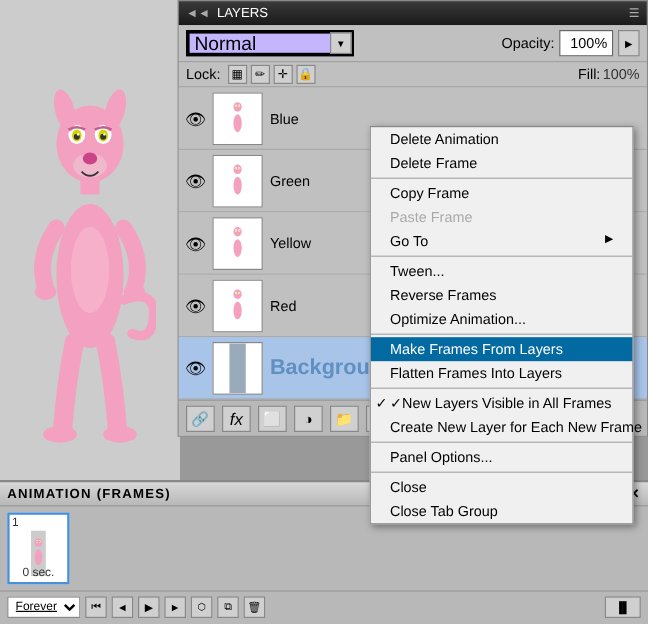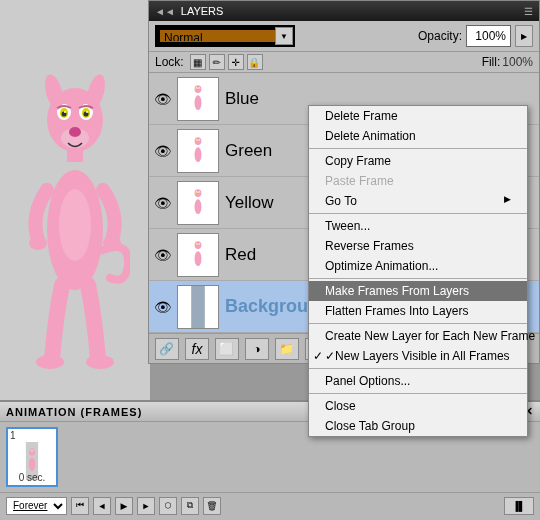--- a/index.html
+++ b/index.html
@@ -67,23 +67,23 @@
       align-items: center;
       padding: 4px 6px;
       gap: 4px;
       background: #c0c0c0;
       border-bottom: 1px solid #999;
     }
 
     .blend-mode-select {
       width: 140px;
       height: 22px;
-      background: #a16207;
-      border: 5px solid #000000;
-      font-size: 12px;
+      background: #c4b5fd;
+      border: 3px solid #000000;
+      font-size: 16px;
       padding: 1px 4px;
       appearance: none;
       -webkit-appearance: none;
       cursor: pointer;
     }
 
     .blend-mode-wrapper {
       position: relative;
       width: 140px;
     }
@@ -209,21 +209,21 @@
       background: white;
       border: 1px solid #888;
       margin-right: 6px;
       display: flex;
       align-items: center;
       justify-content: center;
       overflow: hidden;
     }
 
     .layer-name {
-      font-size: 17px;
+      font-size: 12px;
       font-weight: normal;
       flex: 1;
     }
 
     
     .layer-row.background {
       background: #a8c4e8;
     }
 
     .bg-name {
@@ -362,21 +362,21 @@
       white-space: nowrap;
       color: #000;
     }
 
     .menu-item.disabled {
       color: #aaa;
       cursor: default;
     }
 
     .menu-item.highlighted {
-      background: #737373;
+      background: #0369a1;
       color: white;
     }
 
     .menu-item.has-arrow::after {
       content: '▶';
       float: right;
       font-size: 9px;
     }
 
     .menu-separator {
@@ -575,36 +575,36 @@
     <div class="panel-icon-btn" style="font-style:italic;font-size:14px;">fx</div>
     <div class="panel-icon-btn">⬜</div>
     <div class="panel-icon-btn">◑</div>
     <div class="panel-icon-btn">📁</div>
     <div class="panel-icon-btn">📄</div>
     <div class="panel-icon-btn">🗑</div>
   </div>
 </div>
 
 <div class="context-menu">
+  <div class="menu-item">Delete Animation</div>
   <div class="menu-item">Delete Frame</div>
-  <div class="menu-item">Delete Animation</div>
   <div class="menu-separator"></div>
   <div class="menu-item">Copy Frame</div>
   <div class="menu-item disabled">Paste Frame</div>
   <div class="menu-item has-arrow">Go To</div>
   <div class="menu-separator"></div>
   <div class="menu-item">Tween...</div>
   <div class="menu-item">Reverse Frames</div>
   <div class="menu-item">Optimize Animation...</div>
   <div class="menu-separator"></div>
   <div class="menu-item highlighted">Make Frames From Layers</div>
   <div class="menu-item">Flatten Frames Into Layers</div>
   <div class="menu-separator"></div>
+  <div class="menu-item checked">✓New Layers Visible in All Frames</div>
   <div class="menu-item">Create New Layer for Each New Frame</div>
-  <div class="menu-item checked">✓New Layers Visible in All Frames</div>
   <div class="menu-separator"></div>
   <div class="menu-item">Panel Options...</div>
   <div class="menu-separator"></div>
   <div class="menu-item">Close</div>
   <div class="menu-item">Close Tab Group</div>
 </div>
 
 <div class="animation-panel">
   <div class="anim-header">
     <span>ANIMATION (FRAMES)</span>

